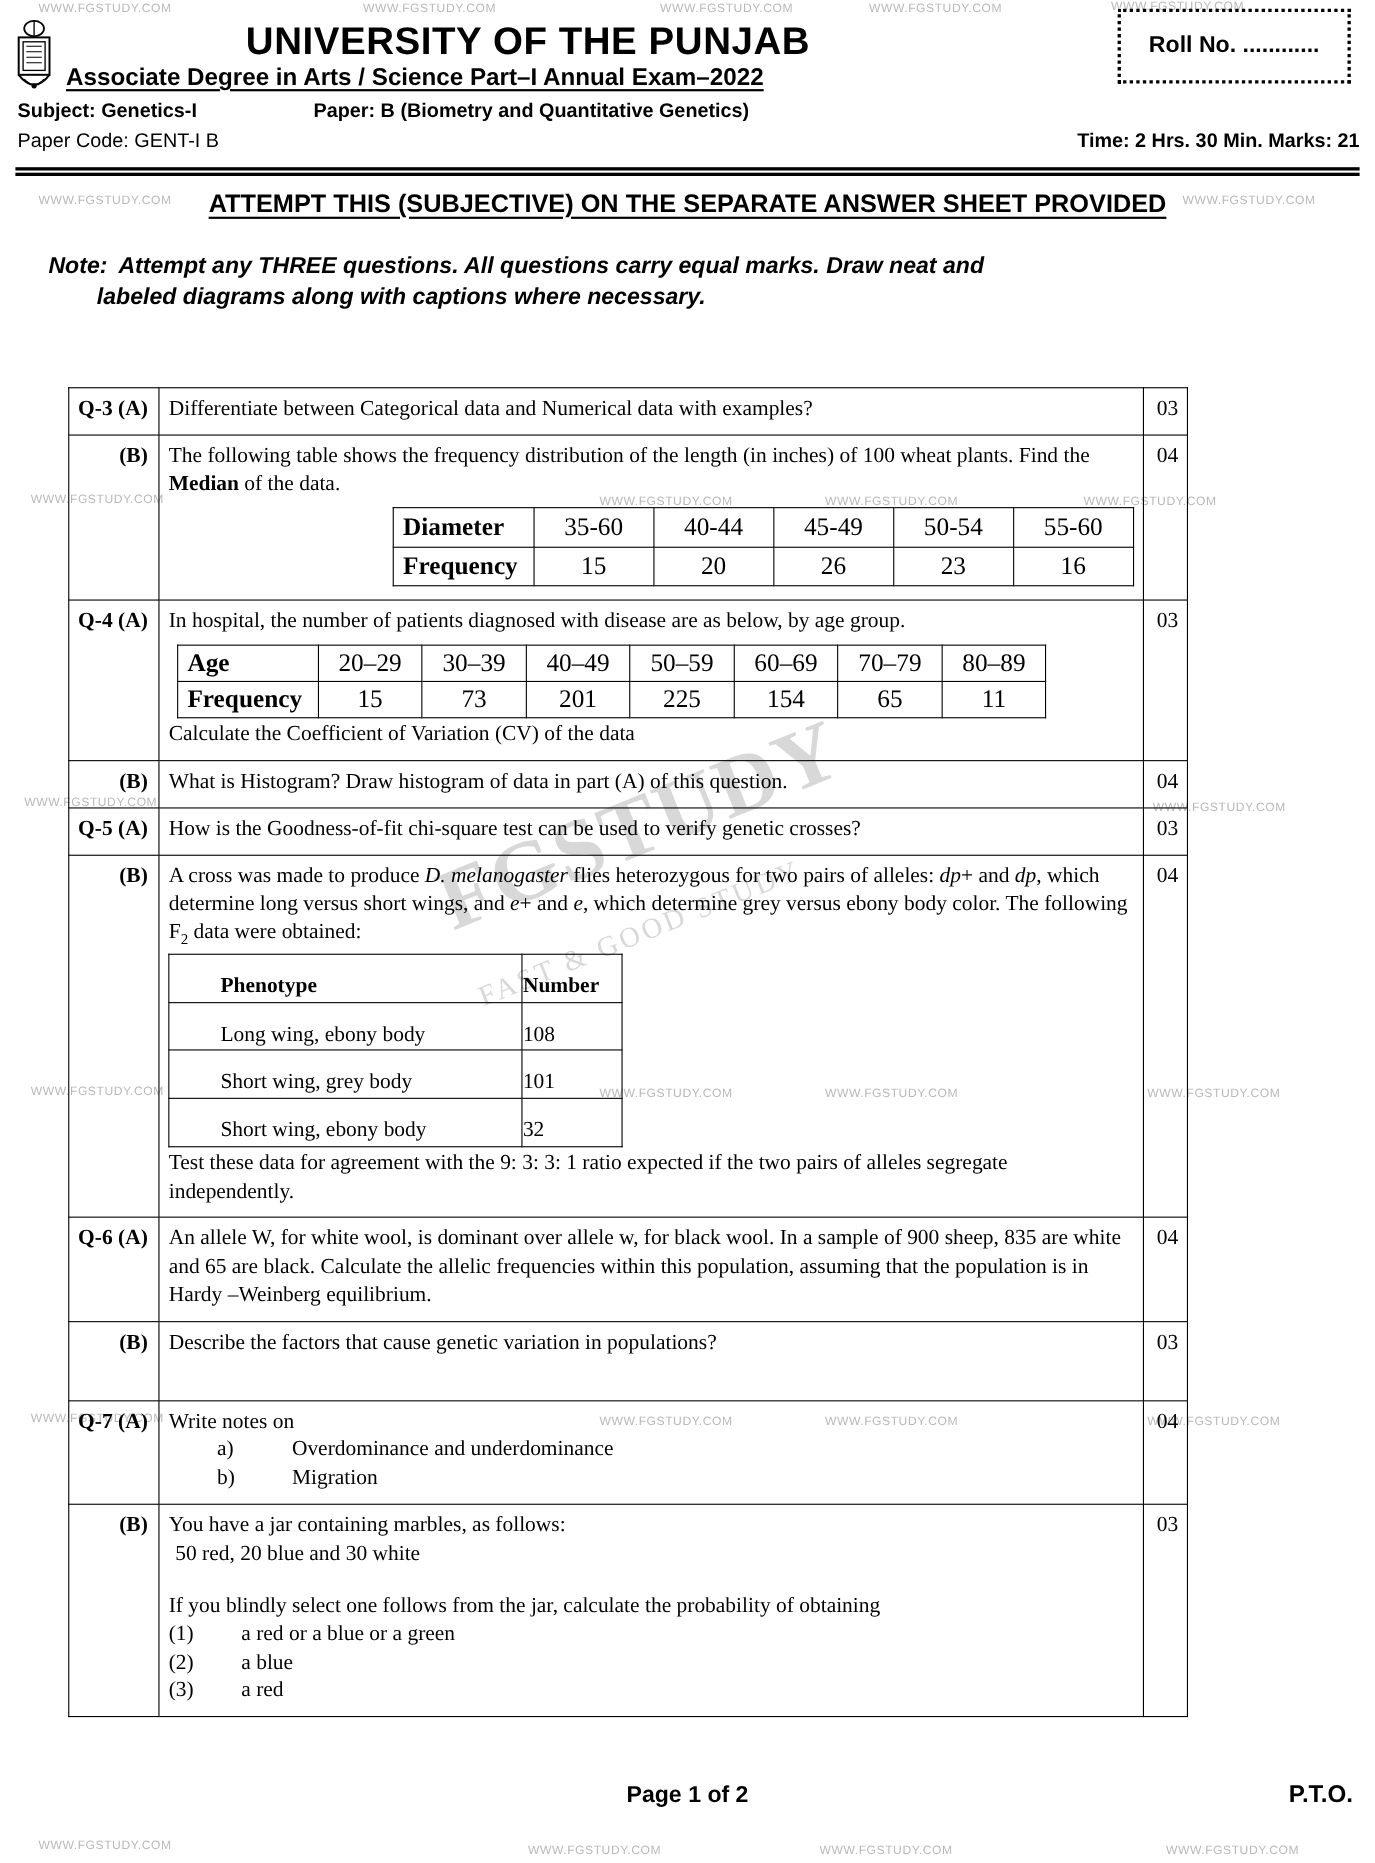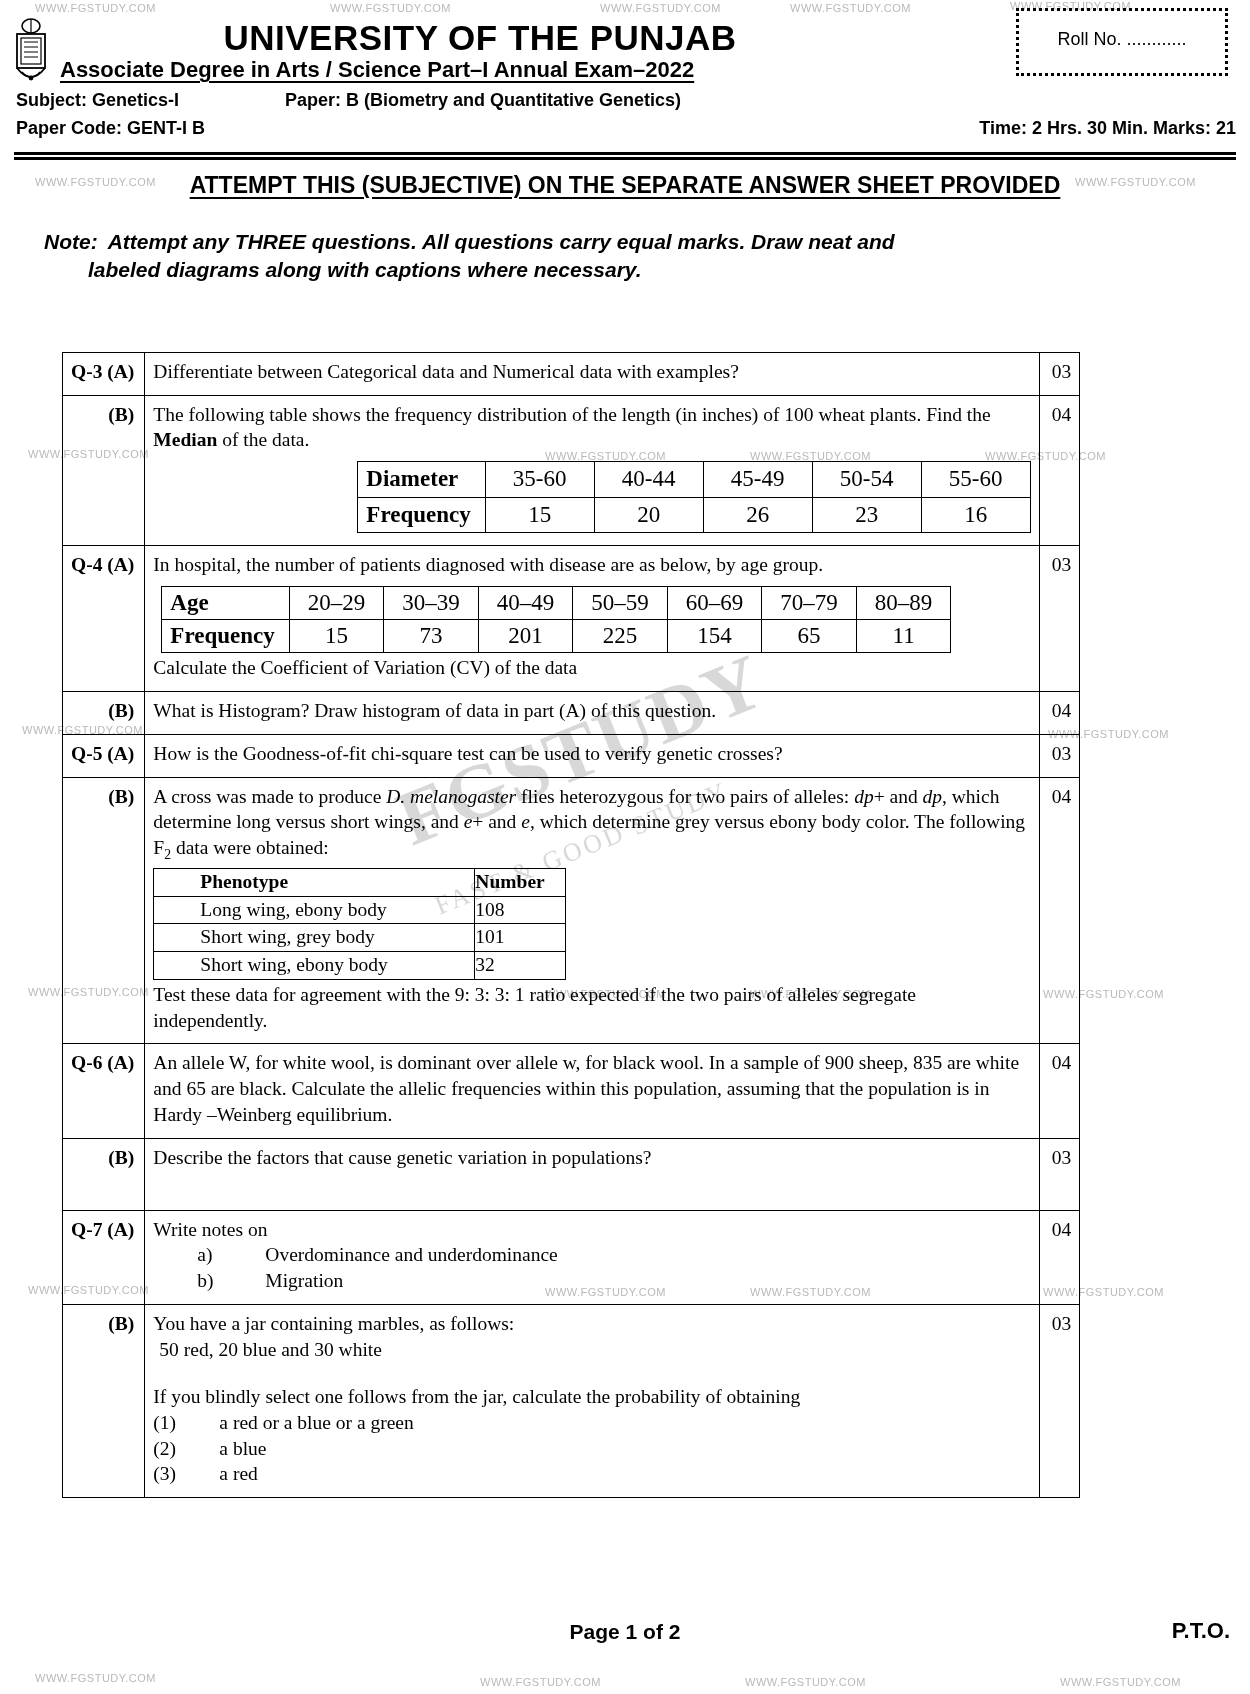--- a/index.html
+++ b/index.html
@@ -92,21 +92,21 @@
     position: absolute;
     left: 285px; top: 90px;
     font-family: "Liberation Sans", sans-serif;
     font-weight: bold;
     font-size: 18px;
   }
   .code-line {
     position: absolute;
     left: 16px; top: 118px;
     font-family: "Liberation Sans", sans-serif;
-    font-weight: bold;
+    font-weight: normal;
     font-size: 18px;
   }
   .time-line {
     position: absolute;
     right: 14px; top: 118px;
     font-family: "Liberation Sans", sans-serif;
     font-weight: bold;
     font-size: 18px;
   }
   .rollno-box {
@@ -115,22 +115,22 @@
     width: 212px; height: 68px;
     border: 3px dotted #000;
     box-sizing: border-box;
   }
   .rollno-label {
     position: absolute;
     left: 0; top: 18px;
     width: 100%;
     text-align: center;
     font-family: "Liberation Sans", sans-serif;
-    font-weight: normal;
-    font-size: 18px;
+    font-weight: bold;
+    font-size: 21px;
   }
 
   .rule-double {
     position: absolute;
     left: 14px; top: 152px;
     width: 1222px;
     height: 8px;
     border-top: 3px solid #000;
     border-bottom: 3px solid #000;
     box-sizing: border-box;
@@ -213,21 +213,21 @@
   .tbl-q4 { margin-left: 8px; width: 790px; }
   .tbl-q4 td { padding: 1px 6px; }
   .tbl-q4 .rowhead { width: 104px; }
 
   
   .pheno {
     margin: 4px 0 2px 0;
     border-collapse: collapse;
     font-size: 19.5px;
   }
-  .pheno td { padding: 0px 0 1px 0; margin-top: 48px; }
+  .pheno td { padding: 16px 0 1px 0; margin-top: 48px; }
   .pheno .pname { width: 274px; padding-left: 46px; }
   .pheno .pnum  { width: 90px; }
   .pheno .hd { font-weight: bold; }
 
   .sublist { margin: 2px 0 0 0; }
   .sublist .row { display: block; padding-left: 44px; }
   .sublist .row .mk { display: inline-block; width: 68px; }
 
   .numlist .row { display: block; }
   .numlist .row .mk { display: inline-block; width: 66px; }

